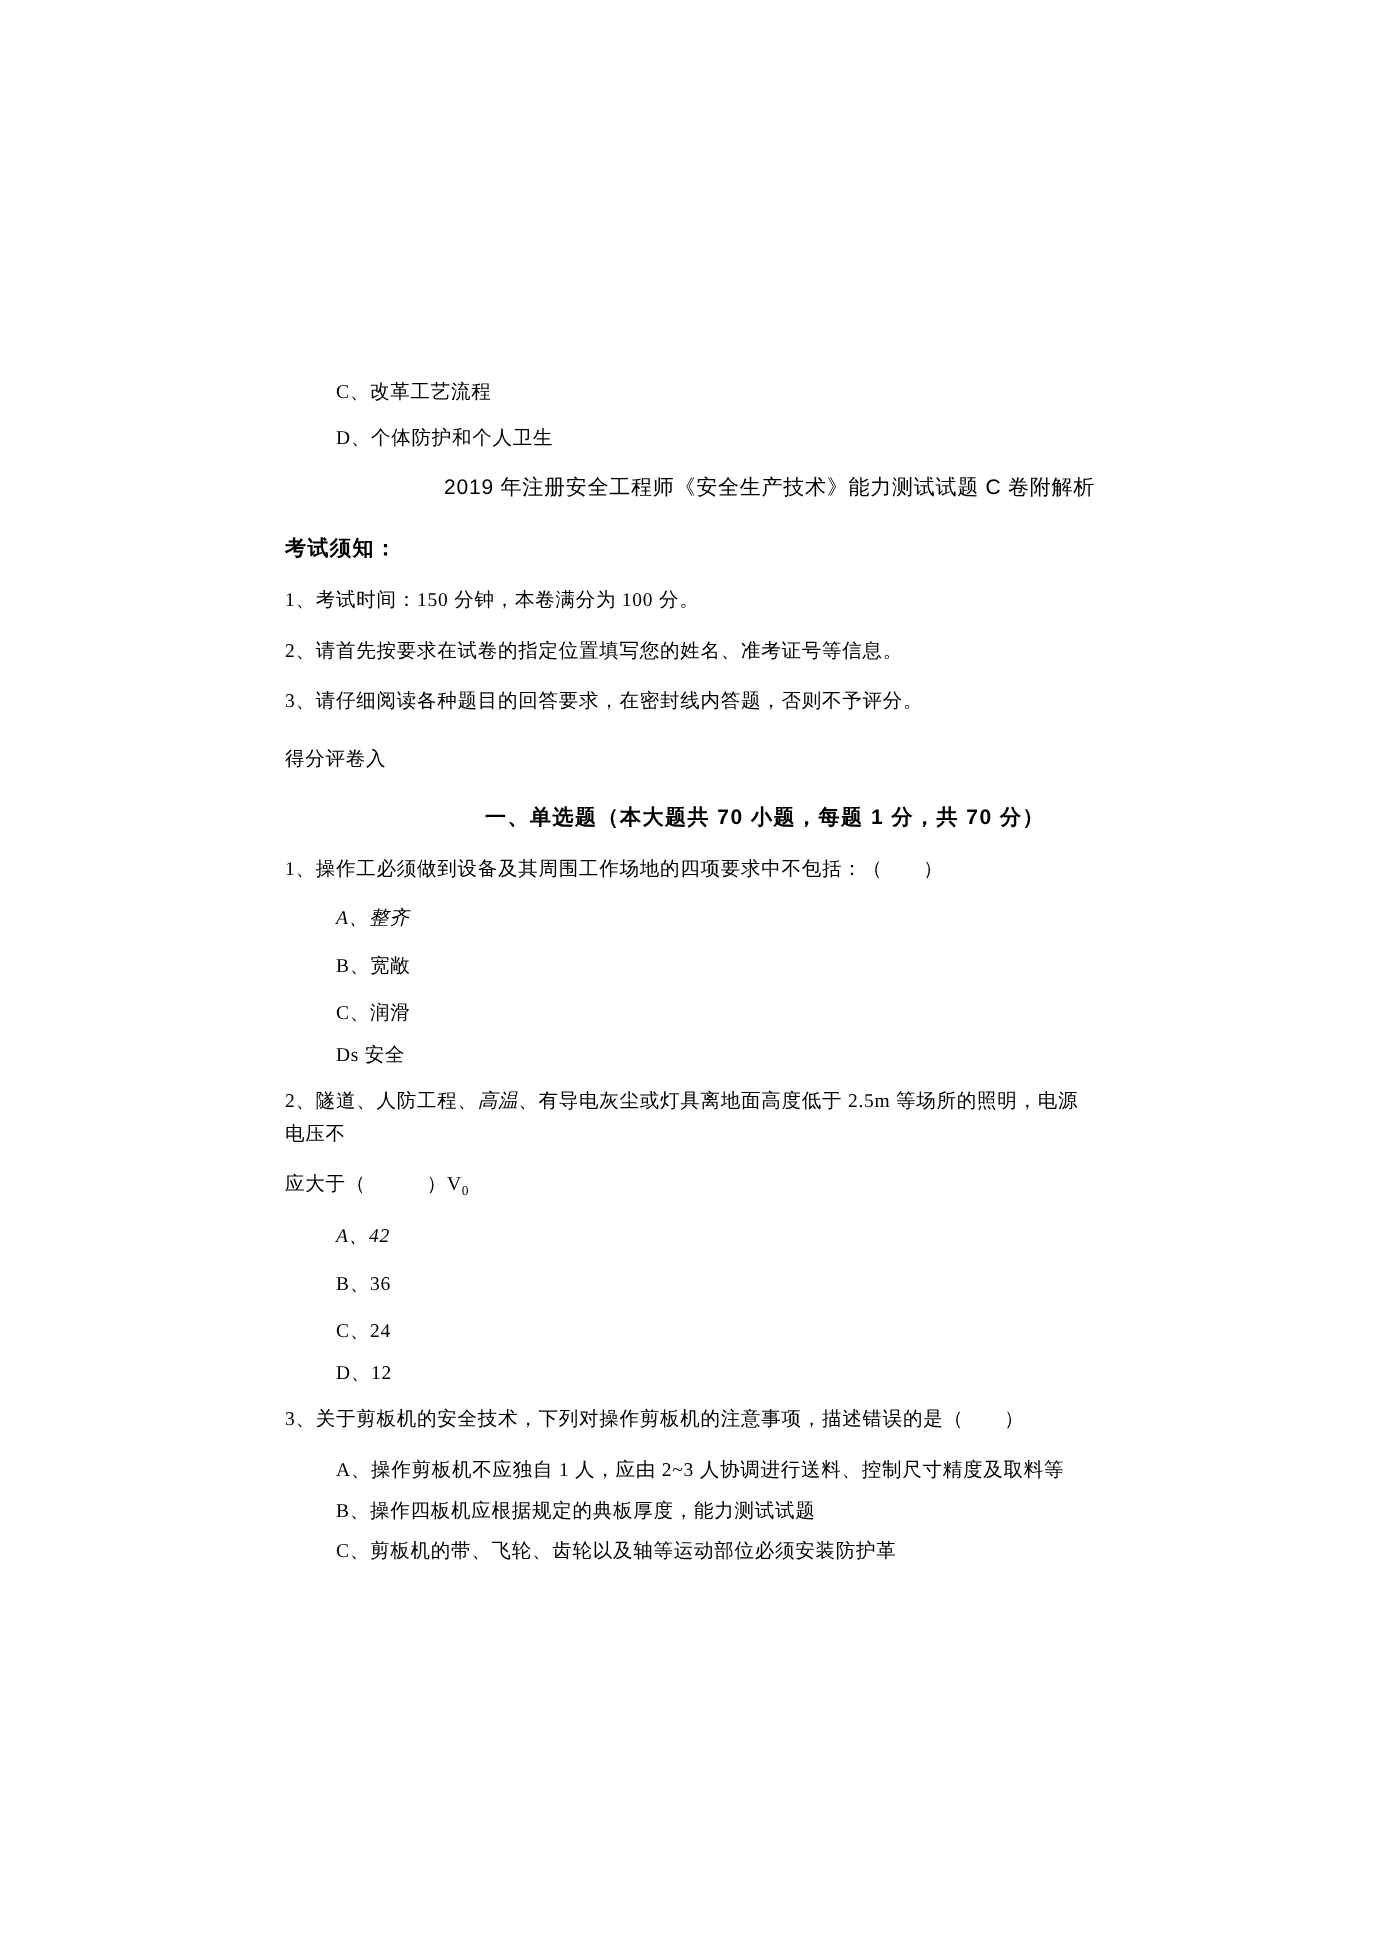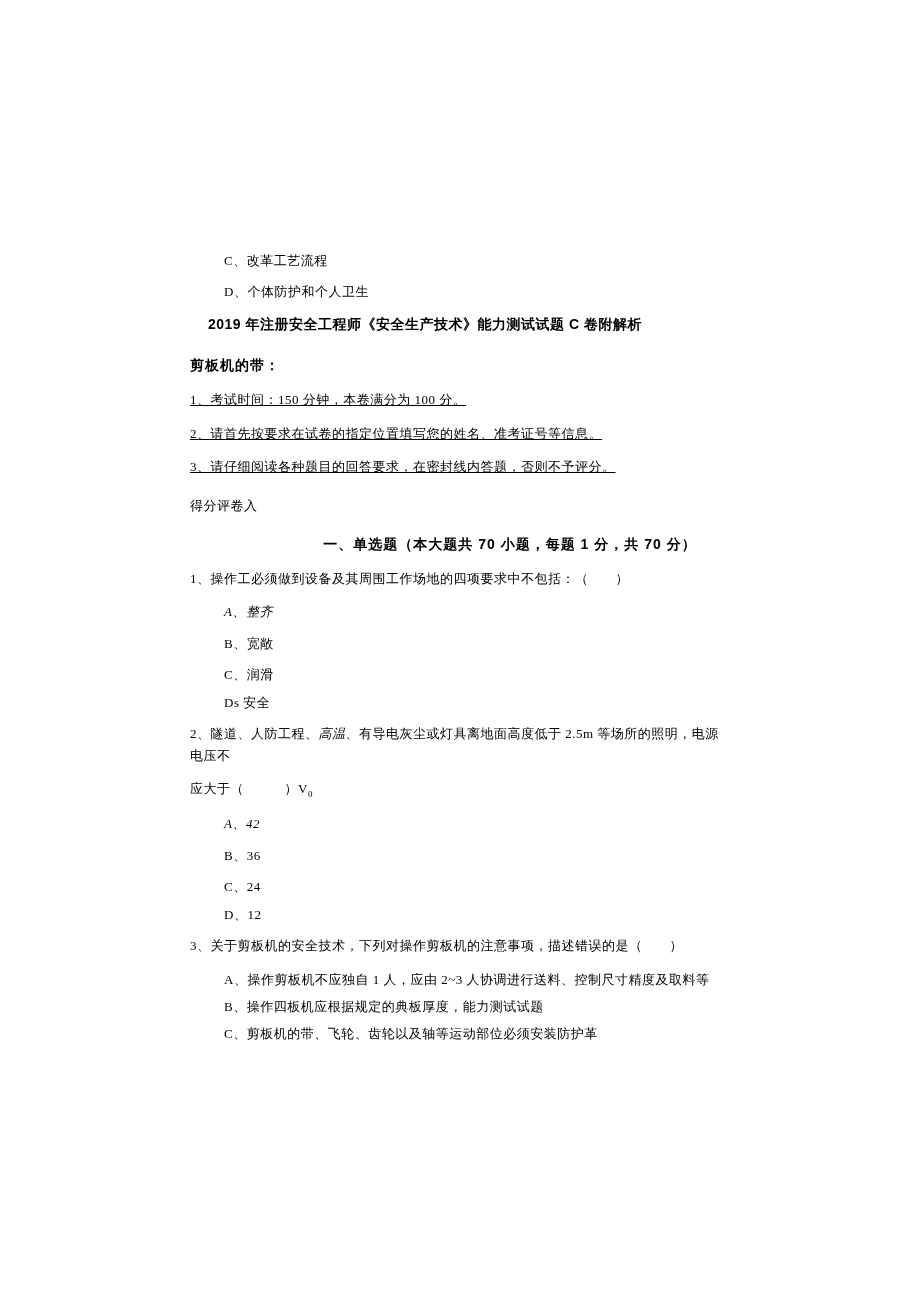--- a/index.html
+++ b/index.html
@@ -21,40 +21,39 @@
       padding-left: 34px;
       margin-bottom: 10px;
       letter-spacing: 0.5px;
     }
     .option-tight {
       padding-left: 34px;
       margin-bottom: 6px;
       letter-spacing: 0.5px;
     }
     .title {
-      text-align: left;
-      font-weight: bold;
+      text-align: right;
+      font-weight: normal;
       font-size: 14px;
       padding-left: 18px;
       margin-top: 8px;
       margin-bottom: 18px;
       font-family: "SimHei", "Microsoft YaHei", sans-serif;
       letter-spacing: 0.5px;
     }
     .section-header {
       font-weight: bold;
       font-size: 14px;
       margin-bottom: 12px;
       font-family: "SimHei", "Microsoft YaHei", sans-serif;
       letter-spacing: 1px;
     }
     .instruction {
       margin-bottom: 12px;
       letter-spacing: 0.5px;
-      text-decoration: underline;
     }
     .score-header {
       margin-top: 18px;
       margin-bottom: 16px;
       letter-spacing: 0.5px;
     }
     .part-title {
       font-weight: bold;
       font-size: 14px;
       text-align: center;
@@ -86,21 +85,21 @@
     }
   </style>
 </head>
 <body>
 
 <div class="option">C、改革工艺流程</div>
 <div class="option">D、个体防护和个人卫生</div>
 
 <div class="title">2019 年注册安全工程师《安全生产技术》能力测试试题 C 卷附解析</div>
 
-<div class="section-header">剪板机的带：</div>
+<div class="section-header">考试须知：</div>
 
 <div class="instruction">1、考试时间：150 分钟，本卷满分为 100 分。</div>
 <div class="instruction">2、请首先按要求在试卷的指定位置填写您的姓名、准考证号等信息。</div>
 <div class="instruction">3、请仔细阅读各种题目的回答要求，在密封线内答题，否则不予评分。</div>
 
 <div class="score-header">得分评卷入</div>
 
 <div class="part-title">一、单选题（本大题共 70 小题，每题 1 分，共 70 分）</div>
 
 <div class="question">1、操作工必须做到设备及其周围工作场地的四项要求中不包括：（　　）</div>

